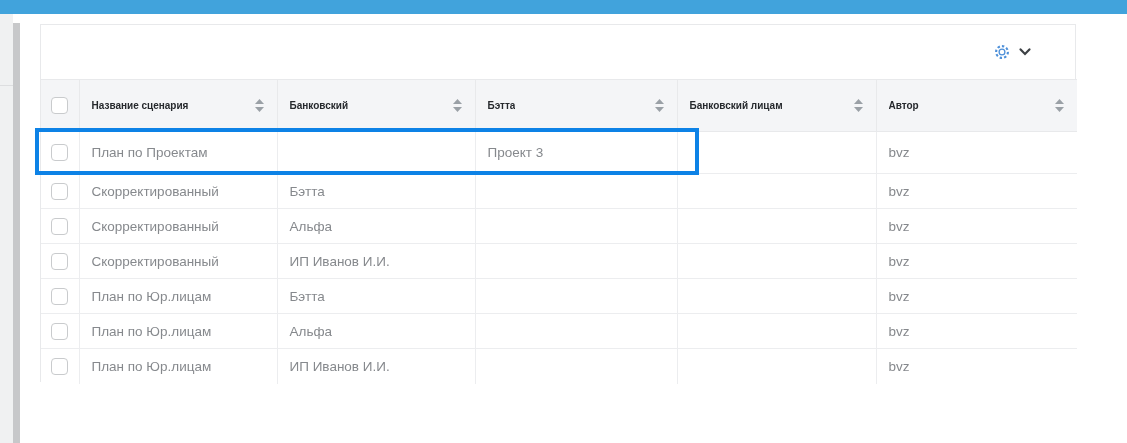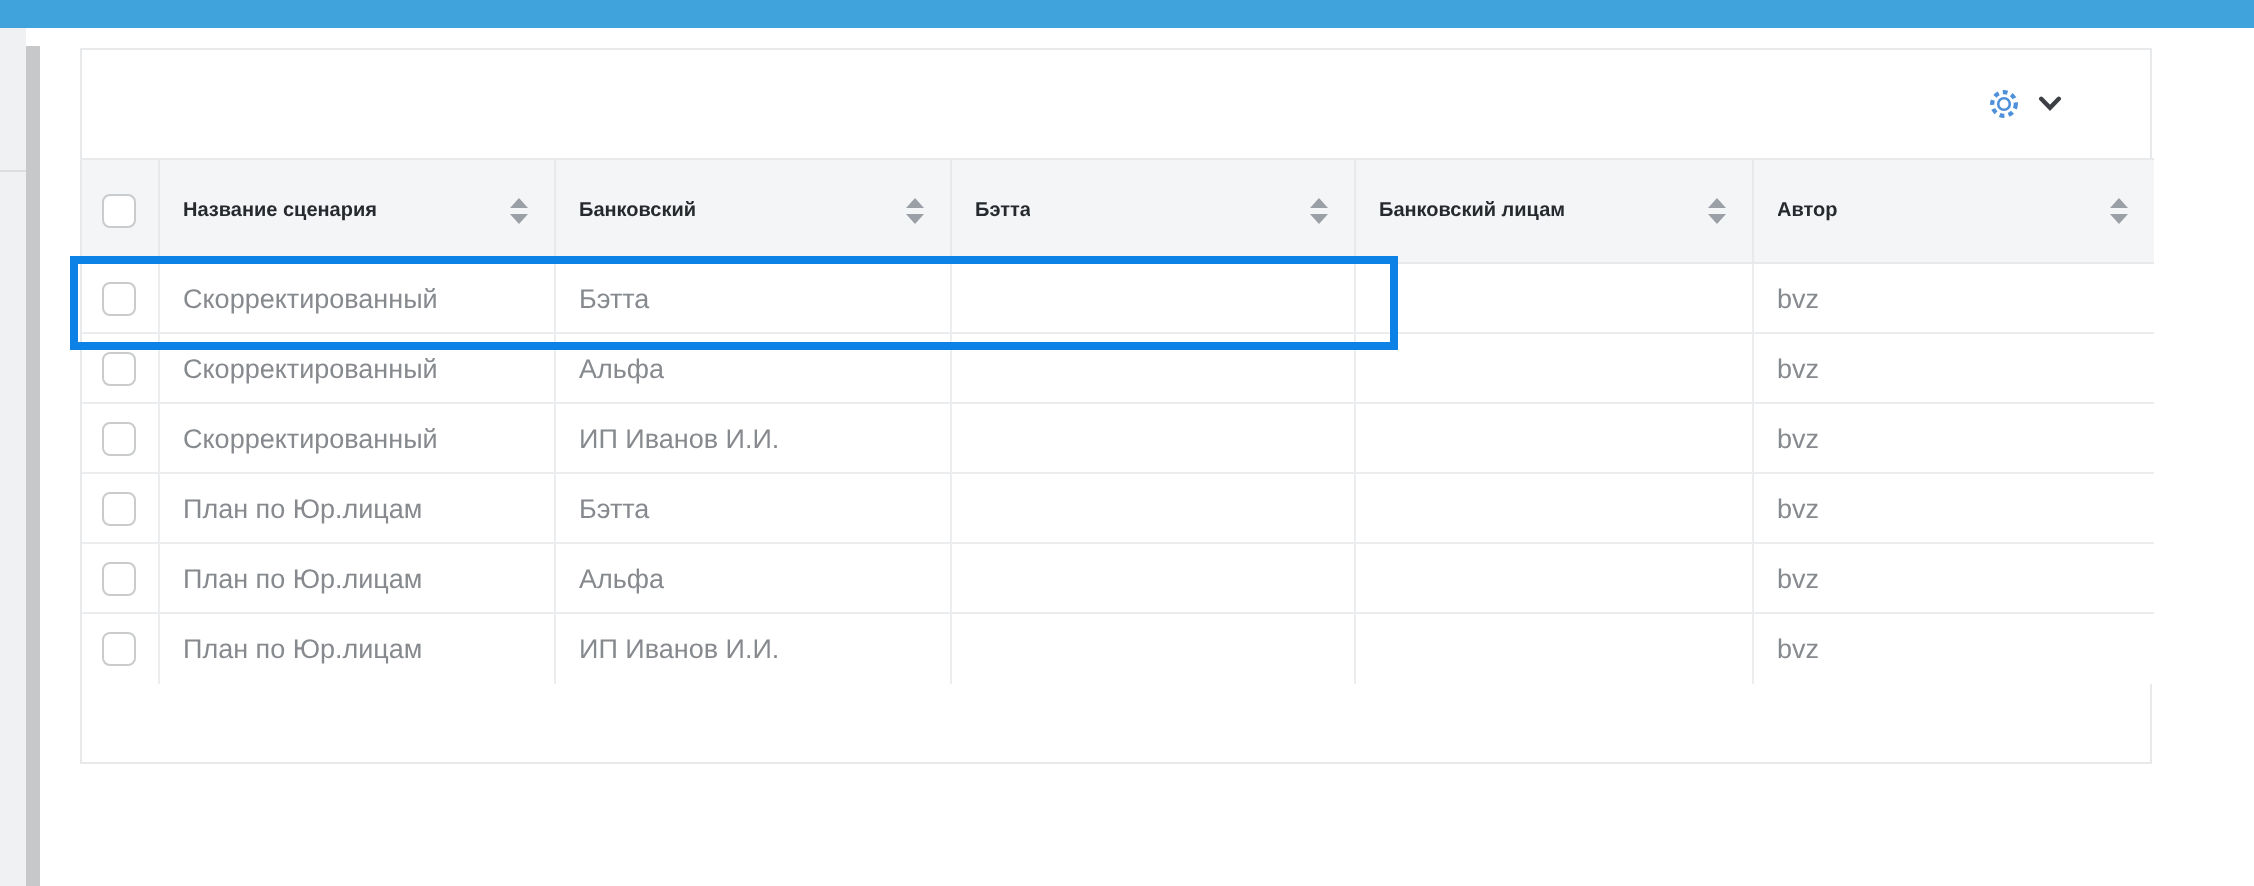--- a/index.html
+++ b/index.html
@@ -166,20 +166,30 @@
                 <svg width="9" height="13" viewBox="0 0 9 13">
                   <path d="M4.5 0 L9 5 H0 Z" fill="#9aa0a6"></path>
                   <path d="M4.5 13 L0 8 H9 Z" fill="#9aa0a6"></path>
                 </svg>
               </span>
             </div>
           </th>
         </tr>
     </thead>
     <tbody id="table-body">
+        <tr class="row-first">
+          <td class="td-check">
+            <div class="checkbox"></div>
+          </td>
+          <td>План по Проектам</td>
+          <td></td>
+          <td>Проект 3</td>
+          <td></td>
+          <td>bvz</td>
+        </tr>
         <tr>
           <td class="td-check">
             <div class="checkbox"></div>
           </td>
           <td>Скорректированный</td>
           <td>Бэтта</td>
           <td></td>
           <td></td>
           <td>bvz</td>
         </tr>

